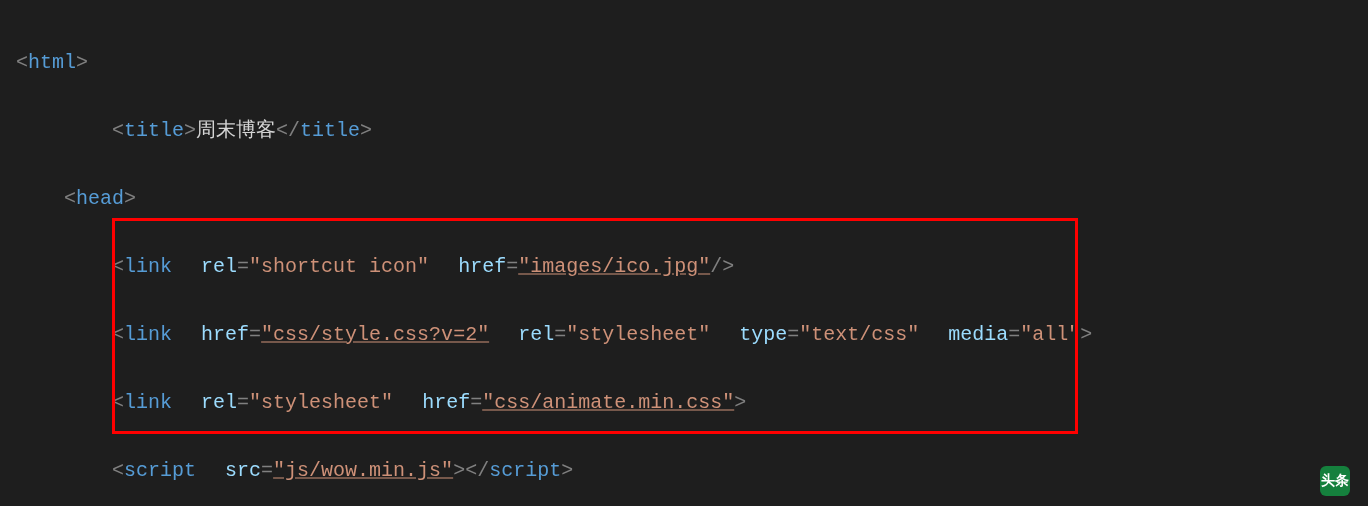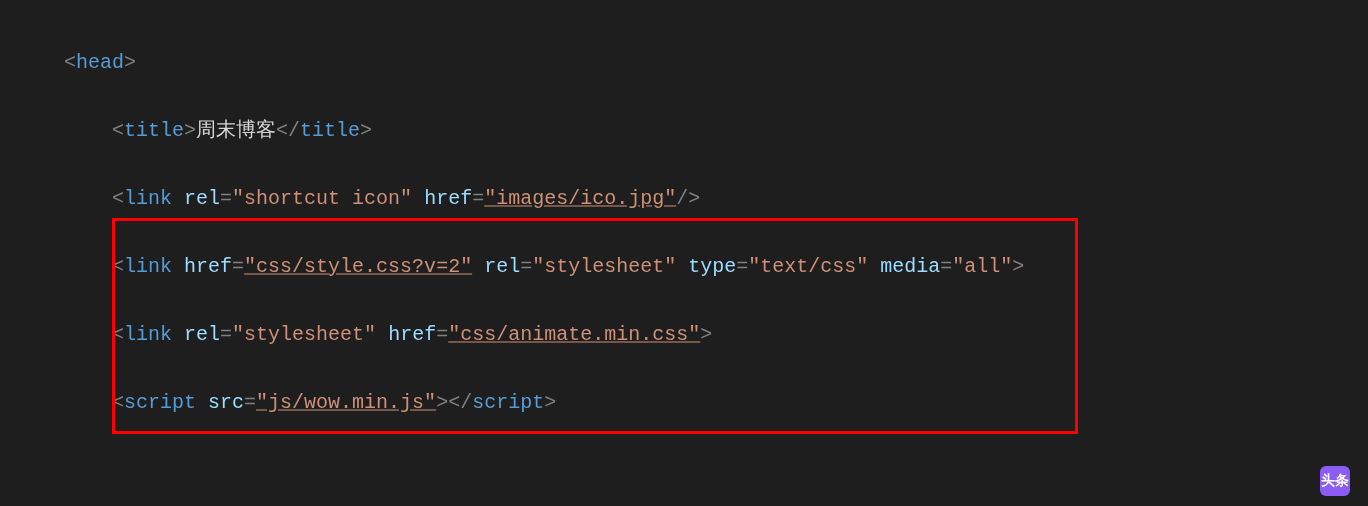--- a/index.html
+++ b/index.html
@@ -17,21 +17,21 @@
   }
   .code-container {
     padding: 12px 0 0 16px;
     white-space: pre;
   }
   .line {
     display: block;
   }
   .punct { color: #808080; }
   .tag { color: #569cd6; }
-  .attr { color: #9cdcfe; }
+  .attr { color: #9cdcfe; margin-left: 17px; }
   .string { color: #ce9178; }
   .text { color: #d4d4d4; }
   .underline { text-decoration: underline; text-decoration-color: rgba(206,145,120,0.5); }
   .highlight-box {
     position: absolute;
     border: 3px solid #ff0000;
     left: 112px;
     top: 218px;
     width: 960px;
     height: 210px;
@@ -44,36 +44,37 @@
     color: #ffffff;
     font-family: Arial, sans-serif;
     font-size: 26px;
     display: flex;
     align-items: center;
     gap: 8px;
   }
   .watermark-icon {
     width: 30px;
     height: 30px;
-    background: #8b5cf6;
+    background: #15803d;
     border-radius: 6px;
     display: flex;
     align-items: center;
     justify-content: center;
     font-size: 14px;
     color: white;
     font-weight: bold;
   }
 </style>
 </head>
 <body>
 
 <div class="code-container">
+<span class="line"><span class="punct">&lt;</span><span class="tag">html</span><span class="punct">&gt;</span></span>
+<span class="line"><span>        </span><span class="punct">&lt;</span><span class="tag">title</span><span class="punct">&gt;</span><span class="text">周末博客</span><span class="punct">&lt;/</span><span class="tag">title</span><span class="punct">&gt;</span></span>
 <span class="line"><span>    </span><span class="punct">&lt;</span><span class="tag">head</span><span class="punct">&gt;</span></span>
-<span class="line"><span>        </span><span class="punct">&lt;</span><span class="tag">title</span><span class="punct">&gt;</span><span class="text">周末博客</span><span class="punct">&lt;/</span><span class="tag">title</span><span class="punct">&gt;</span></span>
 <span class="line"><span>        </span><span class="punct">&lt;</span><span class="tag">link</span> <span class="attr">rel</span><span class="punct">=</span><span class="string">"shortcut icon"</span> <span class="attr">href</span><span class="punct">=</span><span class="string underline">"images/ico.jpg"</span><span class="punct">/&gt;</span></span>
 <span class="line"><span>        </span><span class="punct">&lt;</span><span class="tag">link</span> <span class="attr">href</span><span class="punct">=</span><span class="string underline">"css/style.css?v=2"</span> <span class="attr">rel</span><span class="punct">=</span><span class="string">"stylesheet"</span> <span class="attr">type</span><span class="punct">=</span><span class="string">"text/css"</span> <span class="attr">media</span><span class="punct">=</span><span class="string">"all"</span><span class="punct">&gt;</span></span>
 <span class="line"><span>        </span><span class="punct">&lt;</span><span class="tag">link</span> <span class="attr">rel</span><span class="punct">=</span><span class="string">"stylesheet"</span> <span class="attr">href</span><span class="punct">=</span><span class="string underline">"css/animate.min.css"</span><span class="punct">&gt;</span></span>
 <span class="line"><span>        </span><span class="punct">&lt;</span><span class="tag">script</span> <span class="attr">src</span><span class="punct">=</span><span class="string underline">"js/wow.min.js"</span><span class="punct">&gt;</span><span class="punct">&lt;/</span><span class="tag">script</span><span class="punct">&gt;</span></span>
 
 
 
 
 
 

